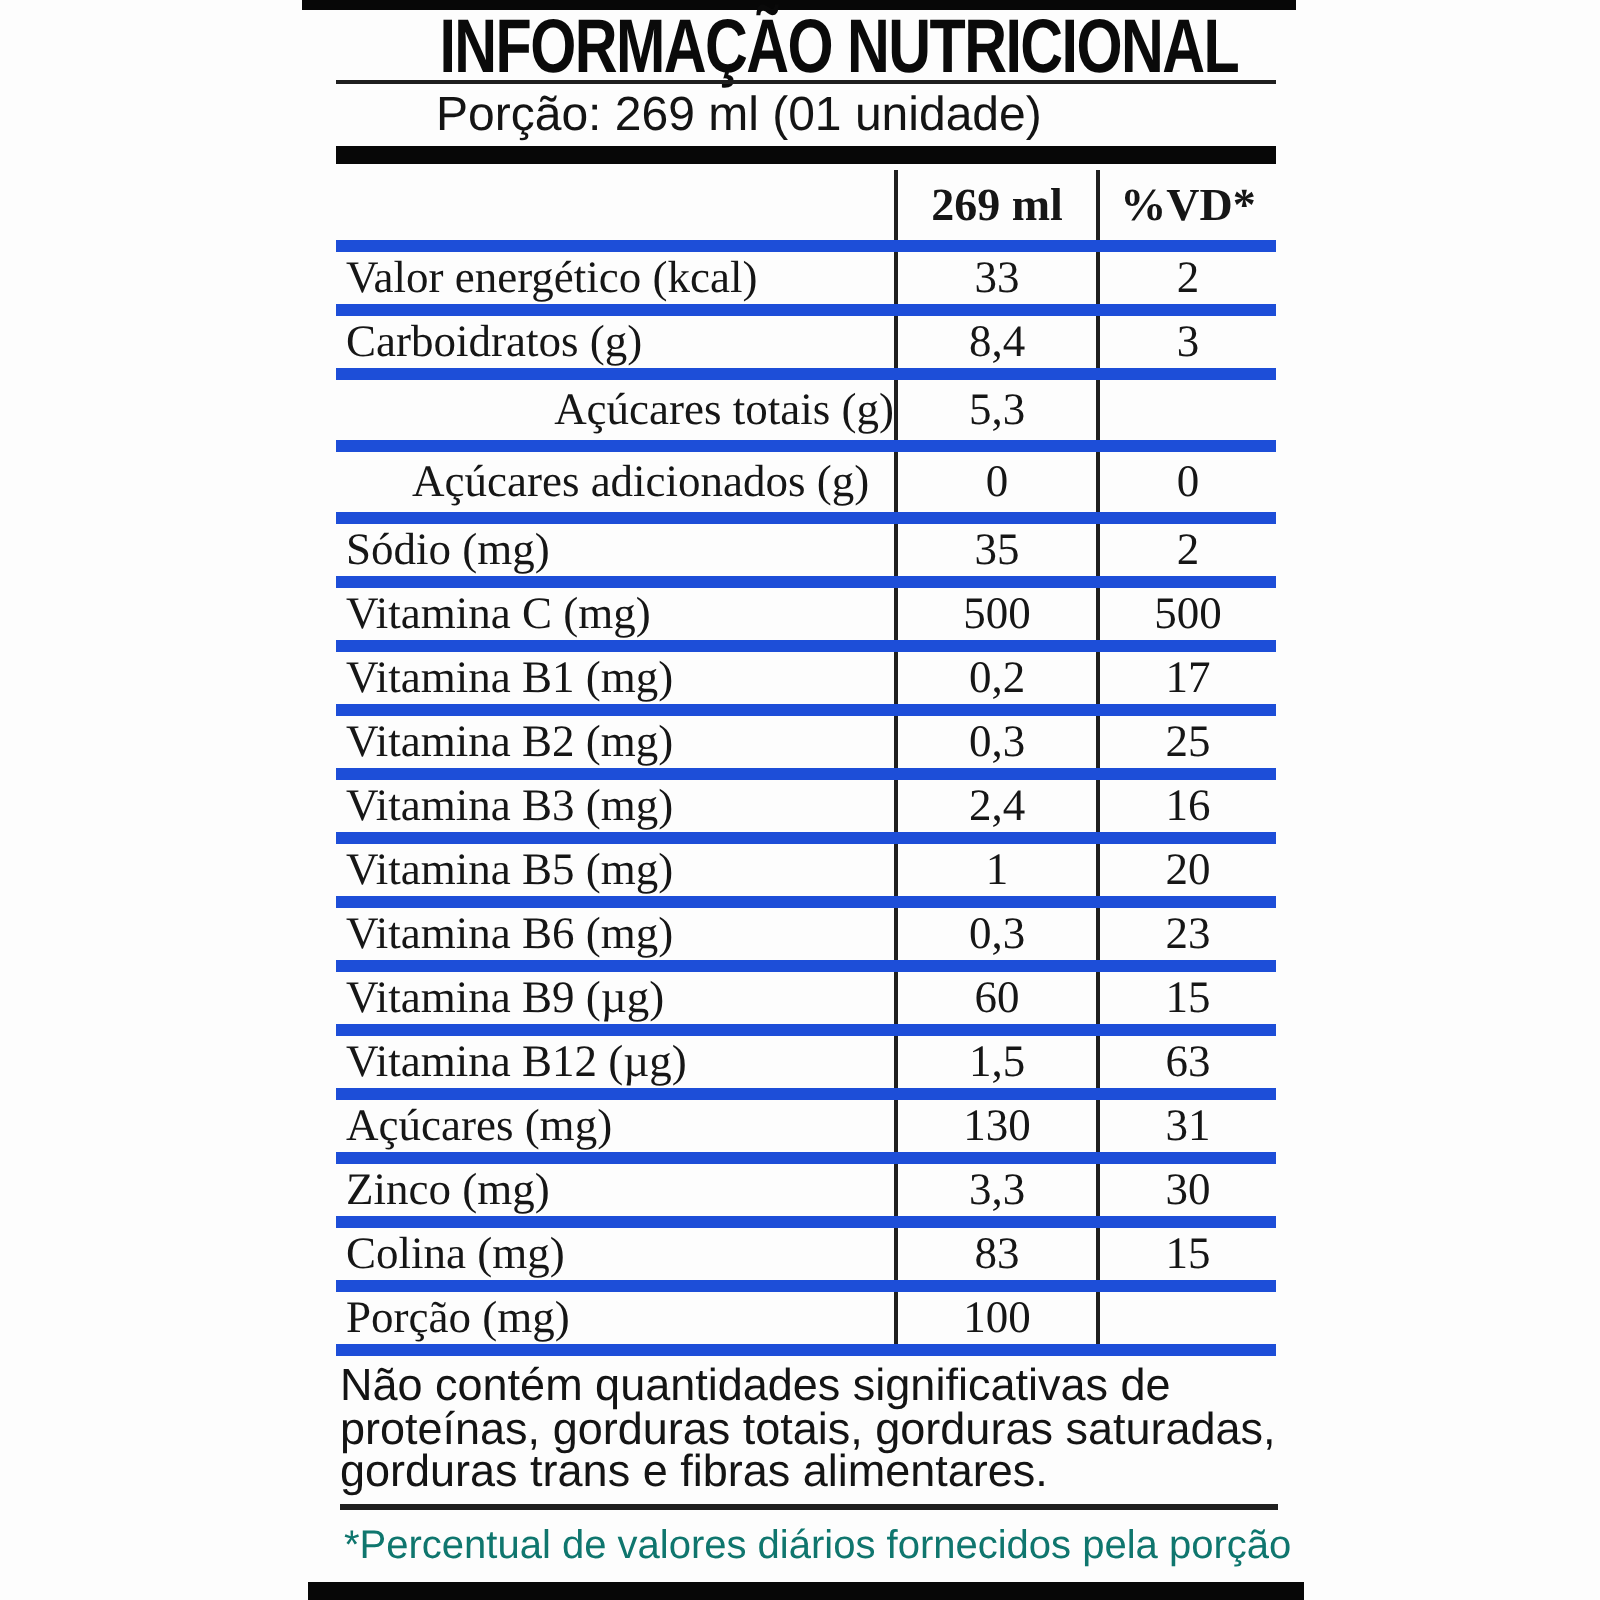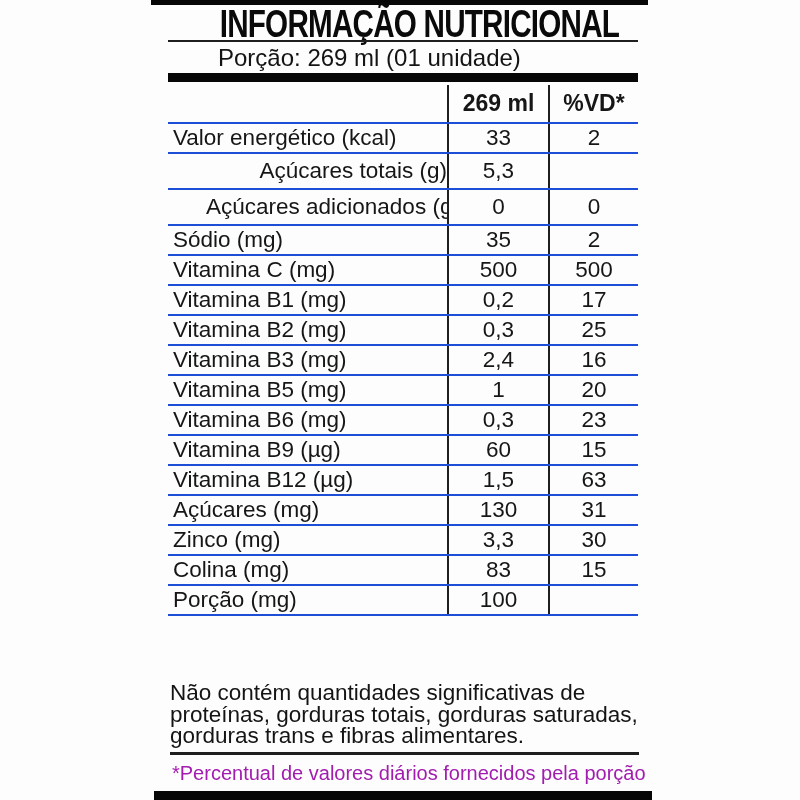--- a/index.html
+++ b/index.html
@@ -55,25 +55,26 @@
   #nutrition-table {
     position: absolute;
     left: 168px; top: 85px;
     width: 470px;
     border-collapse: collapse;
     table-layout: fixed;
   }
   #nutrition-table th,
   #nutrition-table td {
     padding: 0;
-    border-bottom: 2px solid #1d4ed8;
+    border-bottom: 6px solid #1d4ed8;
     font-size: 22.5px;
     vertical-align: middle;
     overflow: hidden;
     white-space: nowrap;
+    font-family: Liberation Serif, serif;
   }
   #nutrition-table thead tr { height: 38px; }
   #nutrition-table tbody tr { height: 30px; }
   #nutrition-table tbody tr.tall { height: 36px; }
   #nutrition-table th {
     font-size: 23px;
     font-weight: bold;
     text-align: center;
   }
   #nutrition-table .qty,
@@ -93,21 +94,21 @@
     font-size: 22.5px;
     line-height: 21.5px;
     white-space: pre-line;
     color: #141414;
   }
   #footnote-text {
     position: absolute;
     left: 172px; top: 762px;
     font-size: 20px;
     white-space: nowrap;
-    color: #a21caf;
+    color: #0f766e;
   }
 </style>
 </head>
 <body>
 
 <div id="label">
 
   <div id="top-bar" class="bar"></div>
 
   <div id="title">INFORMAÇÃO NUTRICIONAL</div>
@@ -130,20 +131,25 @@
         <th class="qty">269 ml</th>
         <th class="vd">%VD*</th>
       </tr>
     </thead>
     <tbody>
         <tr>
           <td class="label ind0">Valor energético (kcal)</td>
           <td class="qty">33</td>
           <td class="vd">2</td>
         </tr>
+        <tr>
+          <td class="label ind0">Carboidratos (g)</td>
+          <td class="qty">8,4</td>
+          <td class="vd">3</td>
+        </tr>
         <tr class="tall">
           <td class="label ind1">Açúcares totais (g)</td>
           <td class="qty">5,3</td>
           <td class="vd"></td>
         </tr>
         <tr class="tall">
           <td class="label ind2">Açúcares adicionados (g)</td>
           <td class="qty">0</td>
           <td class="vd">0</td>
         </tr>

